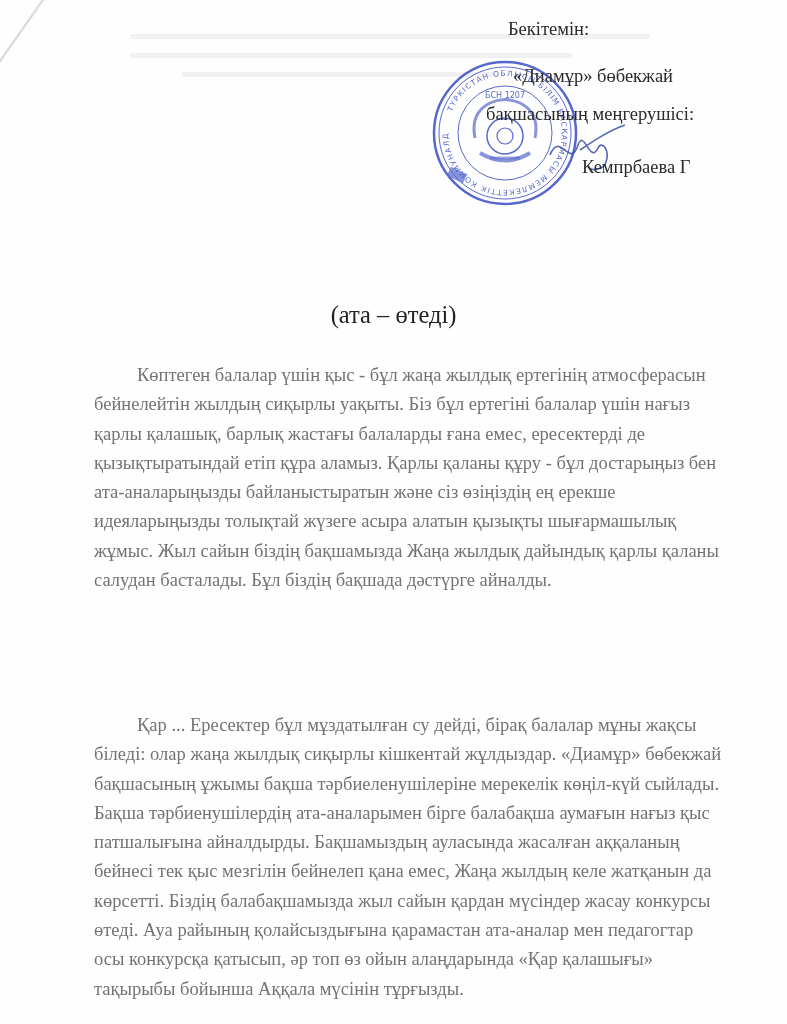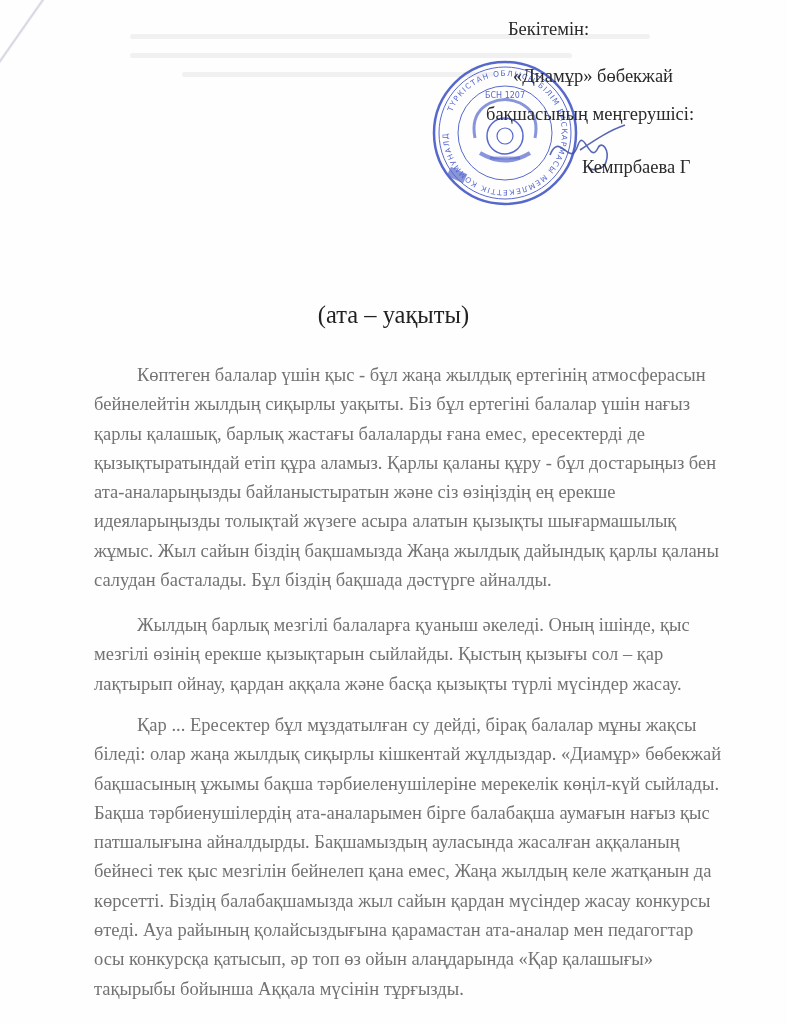--- a/index.html
+++ b/index.html
@@ -84,24 +84,21 @@
 
   <svg class="signature" viewBox="0 0 90 70">
     <path d="M10 45 C20 20 30 60 38 35 C44 18 50 55 58 38 C62 30 70 40 66 52 C64 60 50 62 48 56 M40 40 C55 30 70 20 85 15" fill="none" stroke="#3b4da8" stroke-width="1.6" opacity=".85"></path>
   </svg>
 
   <div class="approval" id="approve-title">Бекітемін:</div>
   <div class="approval" id="approve-org">«Диамұр» бөбекжай</div>
   <div class="approval" id="approve-position">бақшасының меңгерушісі:</div>
   <div class="approval" id="approve-name">Кемпрбаева Г</div>
 
-  <div class="title" id="doc-subtitle">(ата – уақыты)</div>
+  <div class="title" id="doc-subtitle">(ата – өтеді)</div>
 
   <div class="body-text" id="para-1">
       <p>Көптеген балалар үшін қыс - бұл жаңа жылдық ертегінің атмосферасын бейнелейтін жылдың сиқырлы уақыты. Біз бұл ертегіні балалар үшін нағыз қарлы қалашық, барлық жастағы балаларды ғана емес, ересектерді де қызықтыратындай етіп құра аламыз. Қарлы қаланы құру - бұл достарыңыз бен ата-аналарыңызды байланыстыратын және сіз өзіңіздің ең ерекше идеяларыңызды толықтай жүзеге асыра алатын қызықты шығармашылық жұмыс. Жыл сайын біздің бақшамызда  Жаңа жылдық дайындық қарлы қаланы салудан басталады. Бұл біздің бақшада  дәстүрге айналды.</p>
-    </div>
-  <div class="body-text" id="para-2">
-      <p>Жылдың барлық мезгілі балаларға қуаныш әкеледі. Оның ішінде, қыс мезгілі өзінің ерекше қызықтарын сыйлайды. Қыстың қызығы сол – қар лақтырып ойнау, қардан аққала және басқа қызықты түрлі мүсіндер жасау.</p>
     </div>
   <div class="body-text" id="para-3">
       <p>Қар ... Ересектер бұл мұздатылған су дейді, бірақ балалар мұны жақсы біледі: олар жаңа жылдық сиқырлы  кішкентай жұлдыздар. «Диамұр» бөбекжай бақшасының ұжымы бақша тәрбиеленушілеріне мерекелік көңіл-күй сыйлады. Бақша  тәрбиенушілердің ата-аналарымен бірге балабақша аумағын нағыз қыс патшалығына айналдырды. Бақшамыздың ауласында жасалған аққаланың бейнесі тек қыс мезгілін бейнелеп қана емес, Жаңа жылдың келе жатқанын да көрсетті. Біздің балабақшамызда жыл сайын қардан мүсіндер жасау конкурсы өтеді. Ауа райының қолайсыздығына қарамастан ата-аналар мен педагогтар осы конкурсқа қатысып, әр топ өз ойын алаңдарында «Қар қалашығы» тақырыбы бойынша Аққала мүсінін тұрғызды.</p>
     </div>
 </div>
 
 </body></html>

